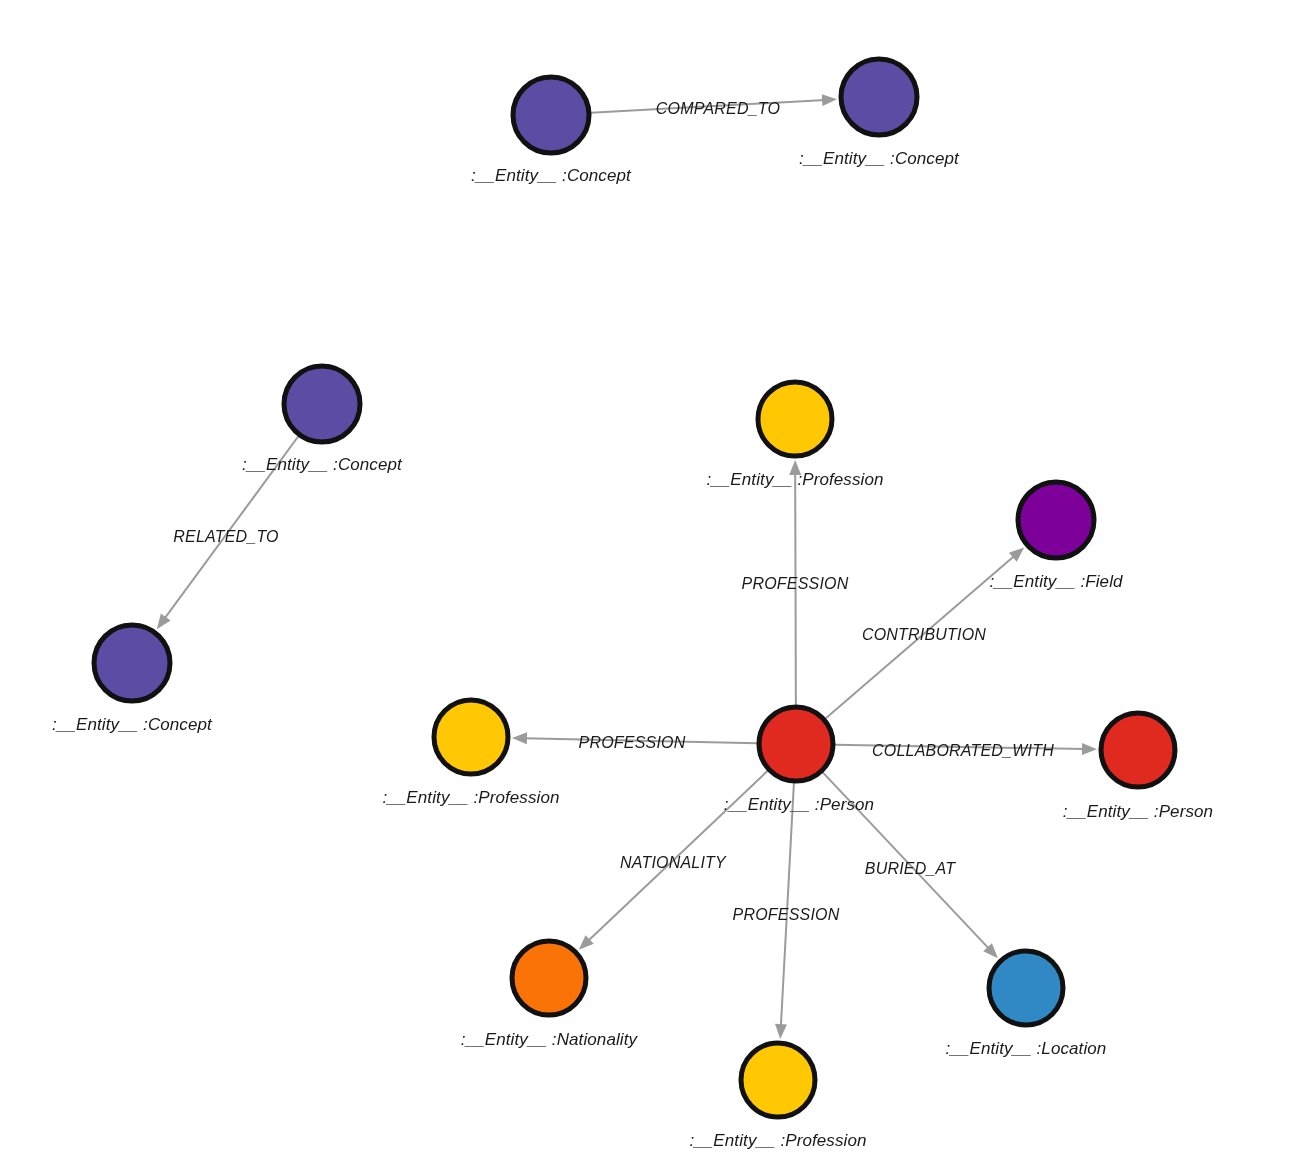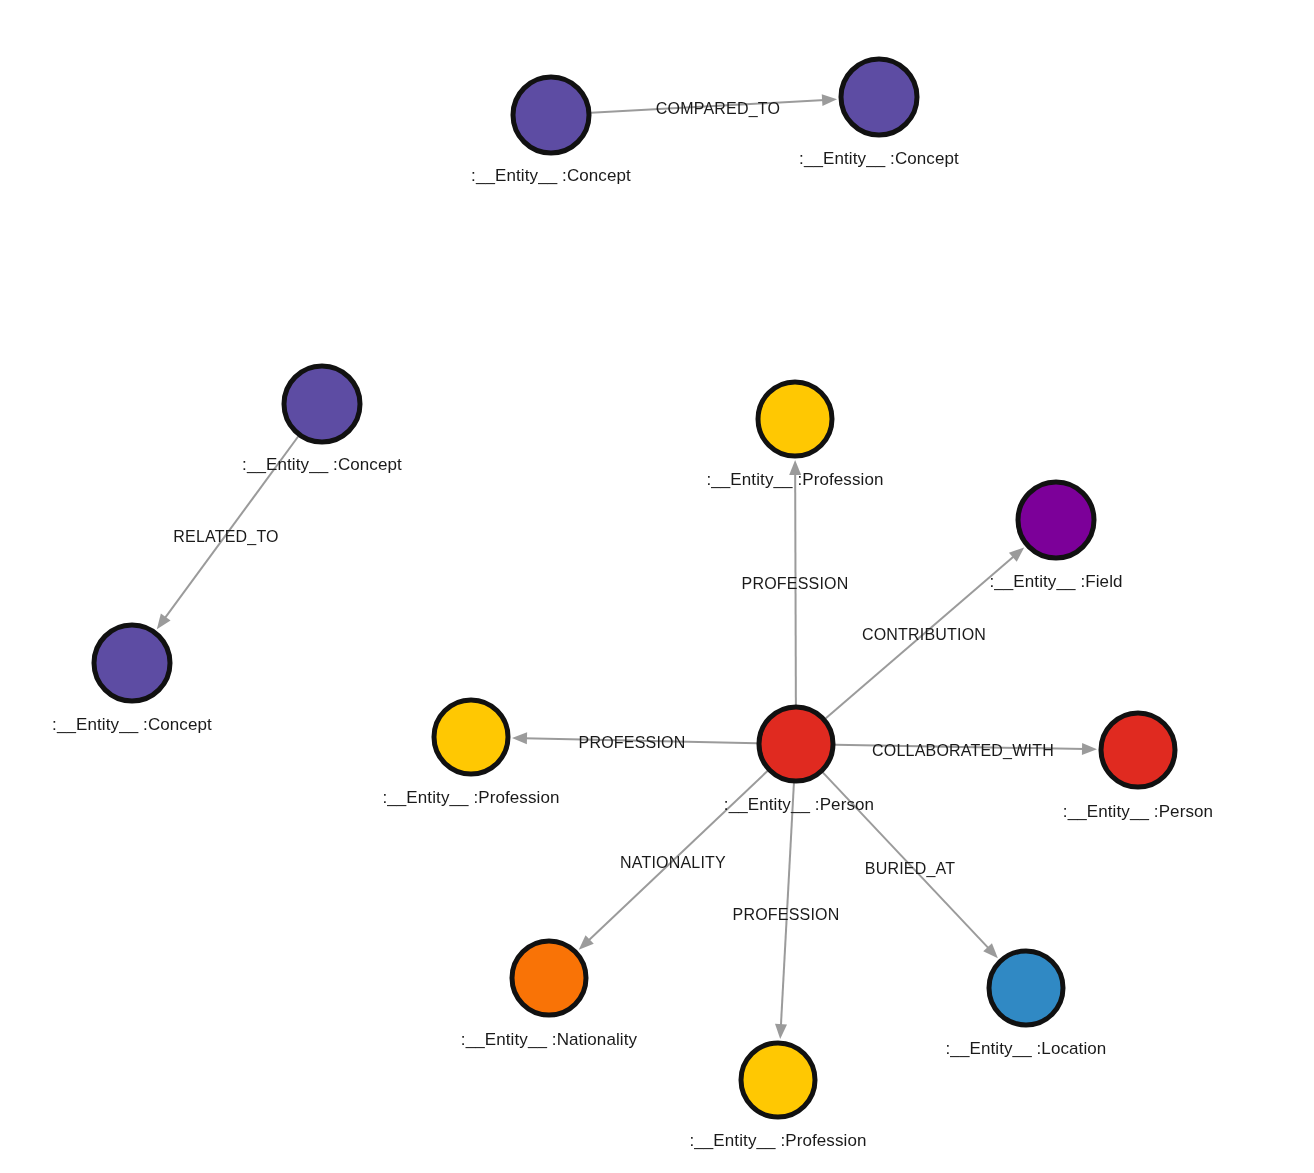--- a/index.html
+++ b/index.html
@@ -12,20 +12,21 @@
     font-family: "Liberation Sans", sans-serif;
     width: 1314px;
     height: 1173px;
     overflow: hidden;
   }
   #graph-canvas {
     position: relative;
     width: 1314px;
     height: 1173px;
     background: #ffffff;
+    font-style: italic;
   }
   svg.graph-svg {
     position: absolute;
     top: 0;
     left: 0;
     width: 1314px;
     height: 1173px;
   }
   .edge-line {
     stroke: #9b9b9b;

